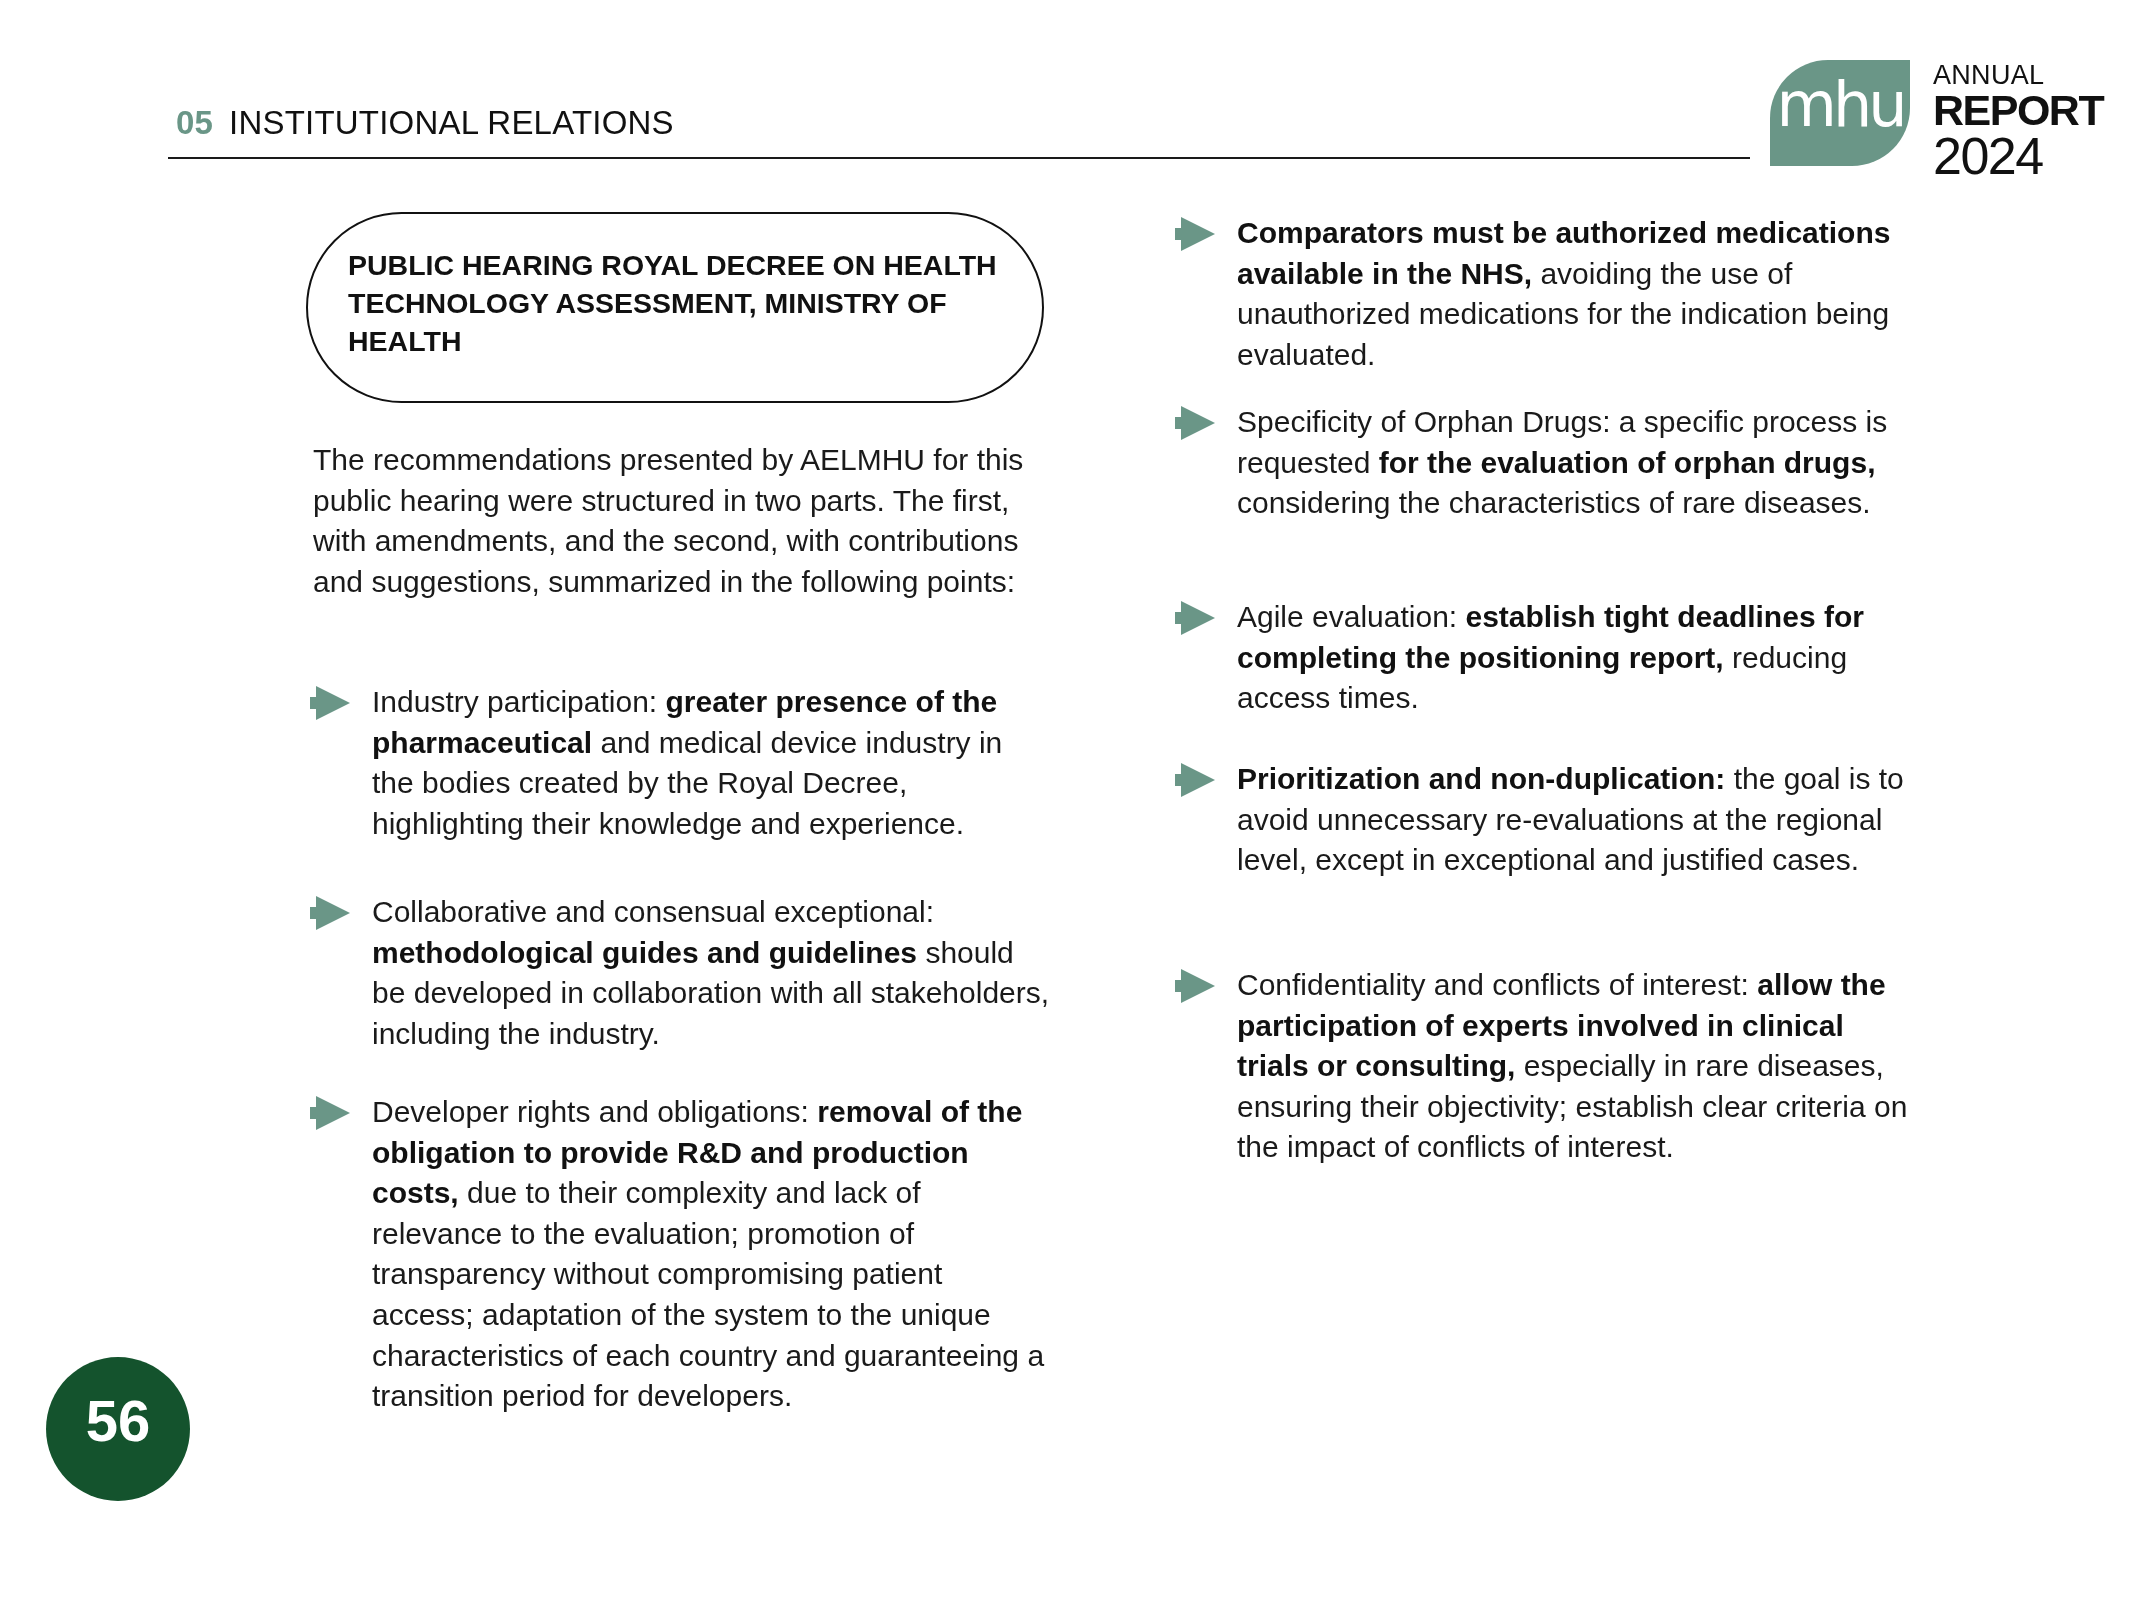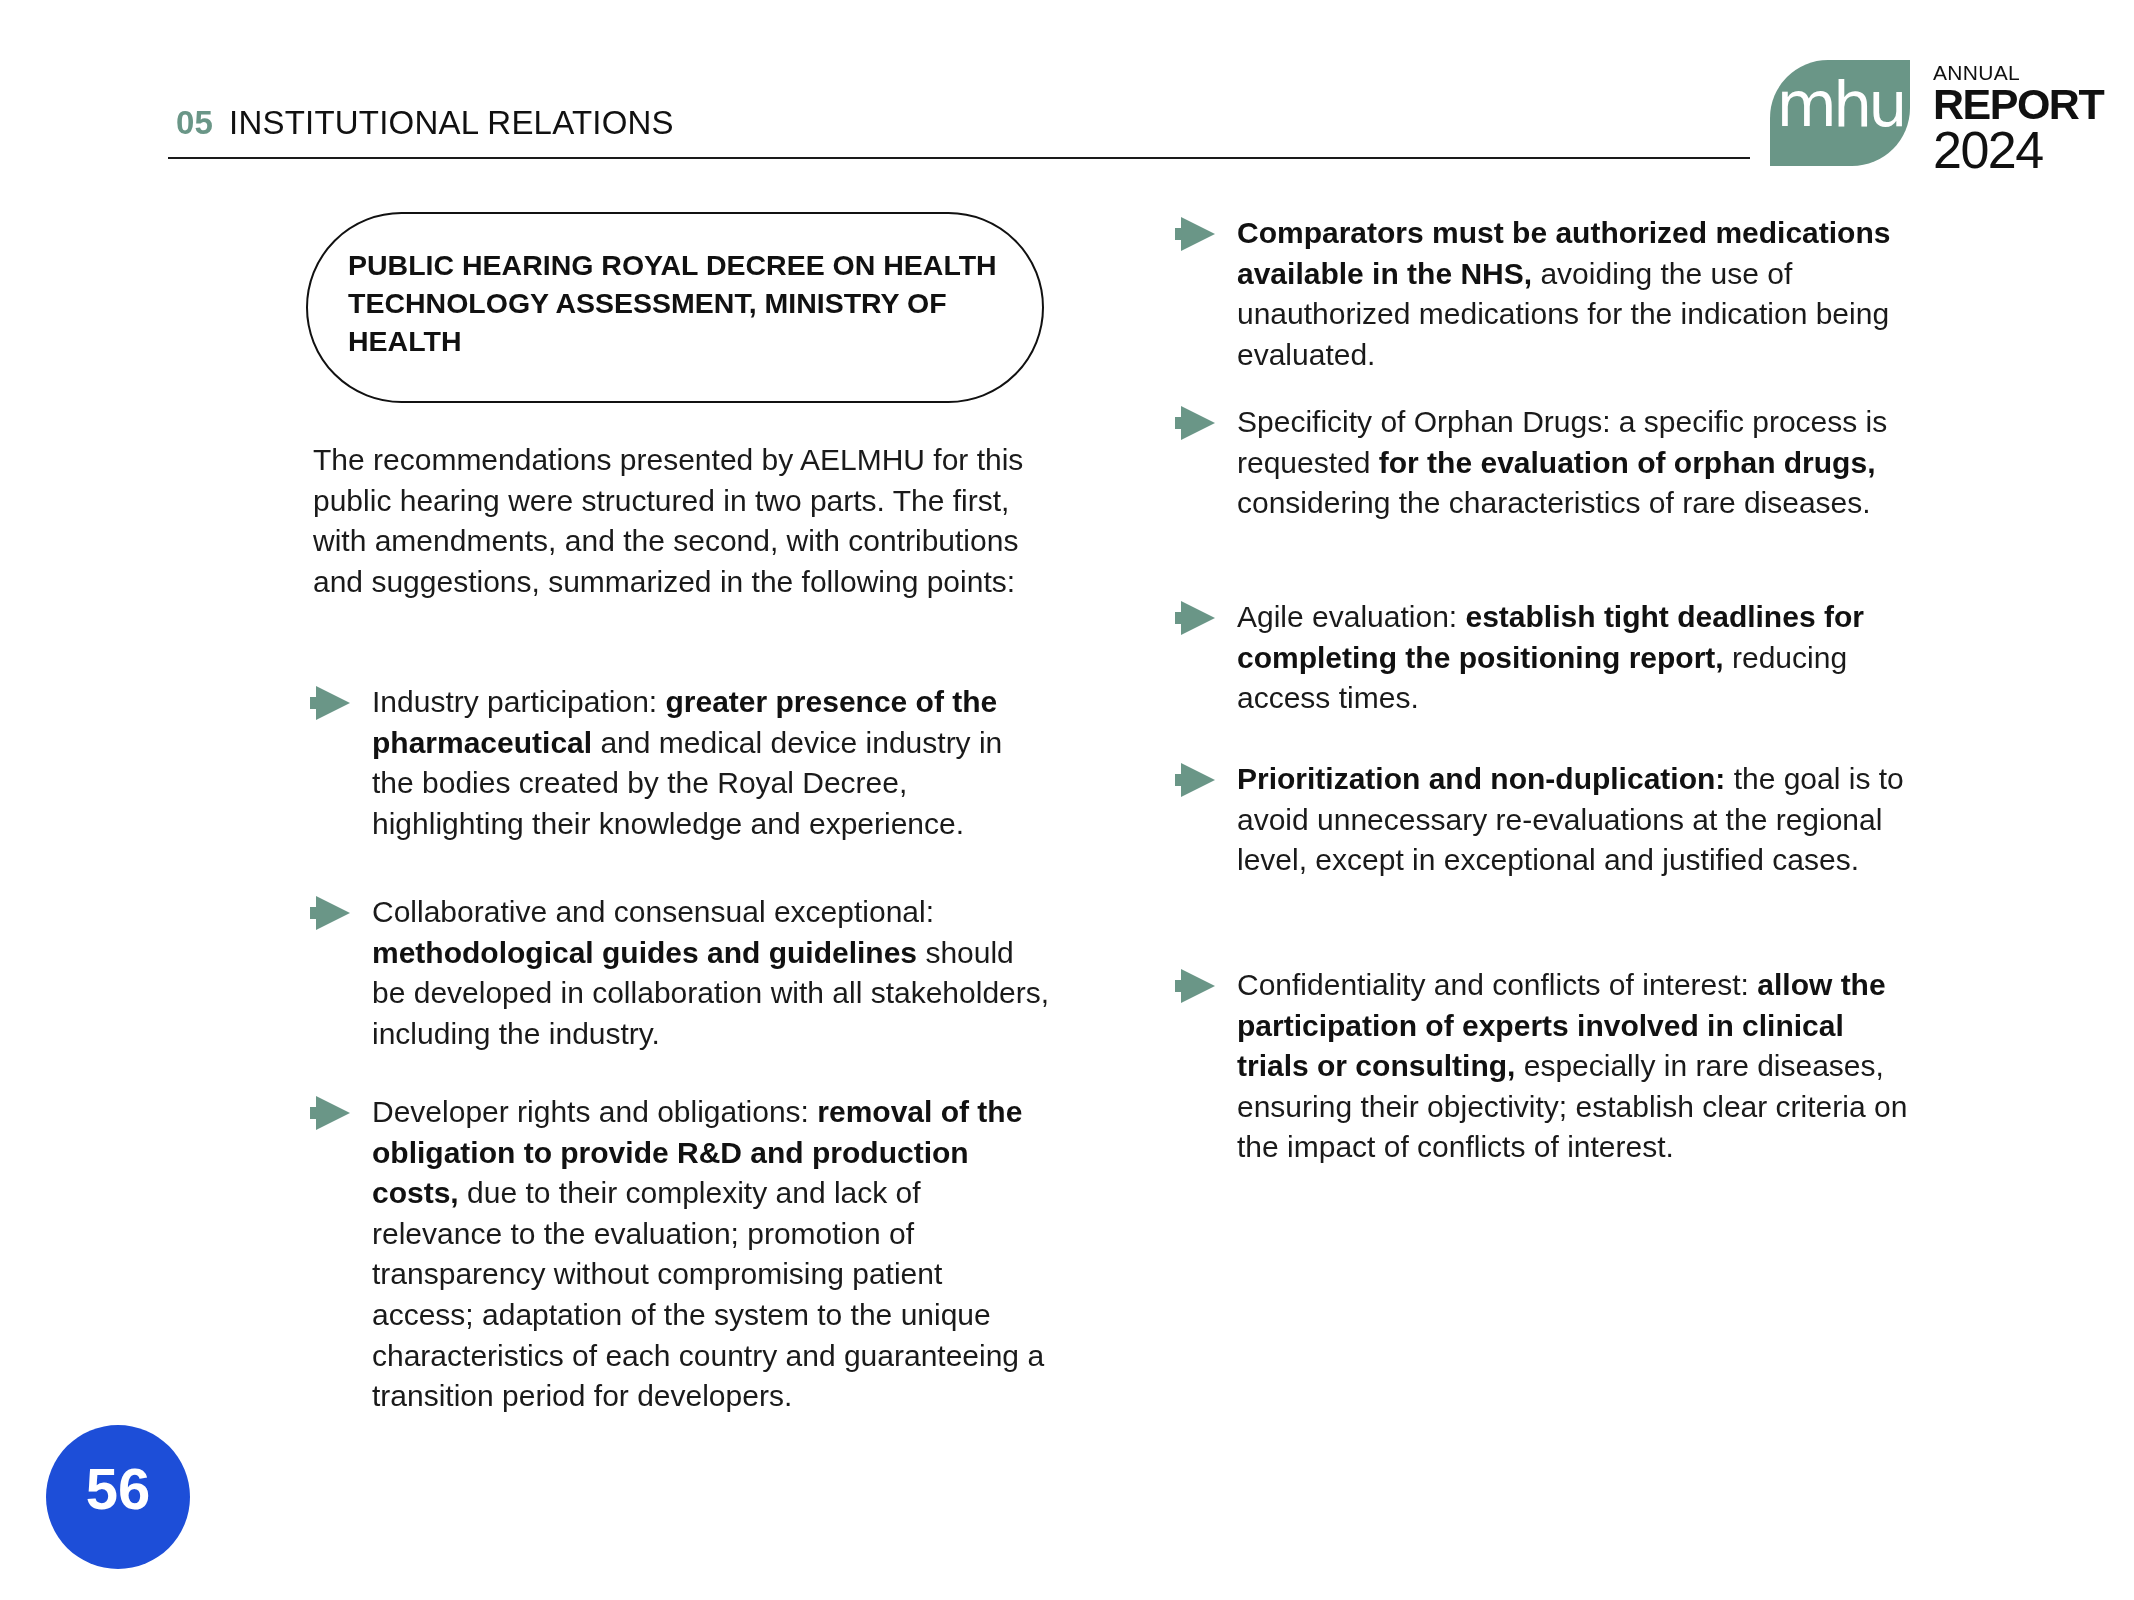--- a/index.html
+++ b/index.html
@@ -6,36 +6,36 @@
   body { width:2134px; height:1600px; position:relative; overflow:hidden;
          font-family:"Liberation Sans", "DejaVu Sans", sans-serif; color:#1a1a1a; }
   .header-title { position:absolute; left:176px; top:104px; font-size:33px; letter-spacing:0.2px; color:#111; white-space:nowrap; }
   .header-title .num { color:#6a9687; font-weight:bold; margin-right:16px; }
   .header-rule { position:absolute; left:168px; top:157px; width:1582px; height:2px; background:#1a1a1a; }
 
   .logo { position:absolute; left:1770px; top:60px; width:140px; height:106px; }
   .logo-leaf { position:absolute; inset:0; background:#6a9687; border-radius:58px 0 58px 0; }
   .logo-text { position:absolute; left:0; right:0; top:14px; text-align:center; color:#fff; font-size:62px; letter-spacing:-4px; font-family:"DejaVu Sans", sans-serif; line-height:1; }
   .report-block { position:absolute; left:1933px; top:62px; line-height:1; color:#111; }
-  .report-annual { font-size:21px; letter-spacing:0.3px; }
+  .report-annual { font-size:27px; letter-spacing:0.3px; }
   .report-report { font-size:43px; font-weight:bold; letter-spacing:-1.5px; margin-top:0; }
   .report-year { font-size:52px; letter-spacing:-1.5px; margin-top:-2px; }
 
   .pill { position:absolute; left:306px; top:212px; width:738px; height:191px; border:2.5px solid #111; border-radius:96px; box-sizing:border-box; }
   .pill-title { position:absolute; left:40px; top:32px; width:670px; font-size:28.5px; font-weight:bold; line-height:38px; color:#111; }
 
   .intro { position:absolute; left:313px; top:440px; width:720px; font-size:30px; line-height:40.6px; color:#1a1a1a; }
 
   .bullet { position:absolute; font-size:30px; line-height:40.6px; color:#1a1a1a; }
   .bullet .arrow { position:absolute; left:-62px; top:4px; width:40px; height:34px; }
   .bullet b { font-weight:bold; color:#111; }
   .left-col .bullet { left:372px; width:680px; }
   .right-col .bullet { left:1237px; width:680px; }
 
-  .page-num { position:absolute; left:46px; top:1425px; width:144px; height:144px; border-radius:50%; background:#1d4ed8; color:#fff; font-size:58px; font-weight:bold; text-align:center; line-height:128px; }
+  .page-num { position:absolute; left:46px; top:1357px; width:144px; height:144px; border-radius:50%; background:#14532d; color:#fff; font-size:58px; font-weight:bold; text-align:center; line-height:128px; }
 </style>
 </head>
 <body>
 
 <div class="header-title">
   <span class="num">05</span><span>INSTITUTIONAL RELATIONS</span>
 </div>
 <div class="header-rule"></div>
 
 <div class="logo">

